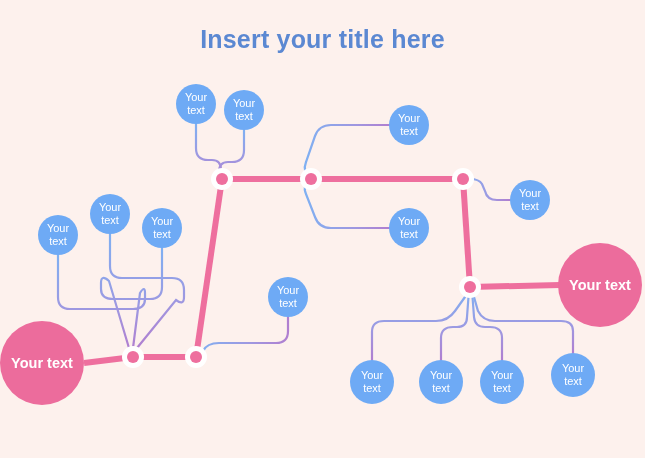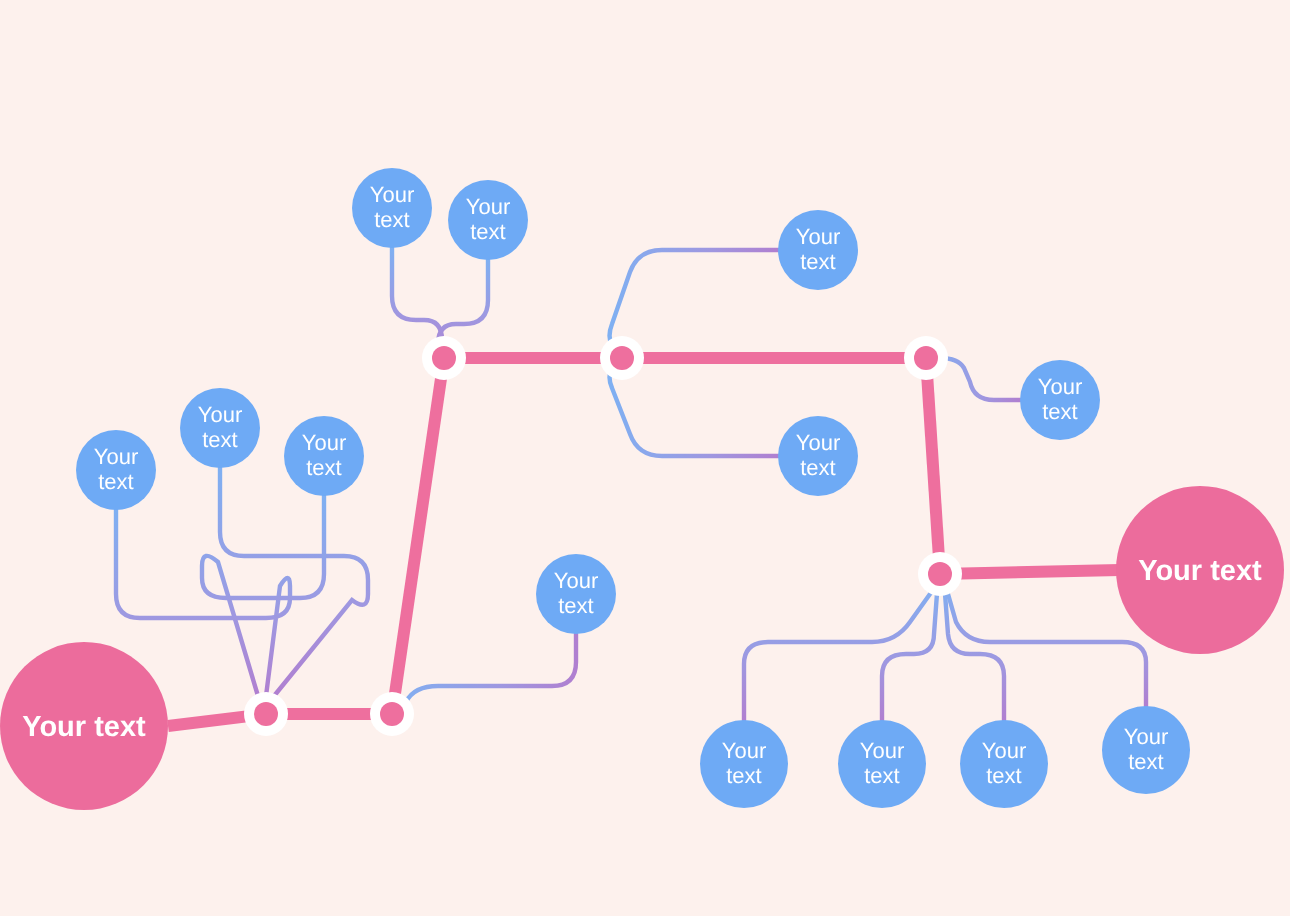--- a/index.html
+++ b/index.html
@@ -61,20 +61,21 @@
   .hub-ring { fill: #ffffff; }
   .hub-dot { fill: #ee6f9e; }
   .trunk { stroke: #ee6f9e; stroke-width: 6; fill: none; stroke-linecap: butt; }
   .branch { fill: none; stroke-width: 2.2; stroke-linecap: round; }
 </style>
 </head>
 <body style="background: rgb(253, 241, 237);">
 
 <div id="canvas-root">
 
+  <div class="diagram-title" style="color: rgb(91, 136, 210);">Insert your title here</div>
 
   <svg class="map-svg" width="645" height="458" viewBox="0 0 645 458">
 
     <defs>
       <linearGradient id="gradPurpleBlueV" x1="0" y1="1" x2="0" y2="0">
         <gradient-stop></gradient-stop>
         <stop offset="0%" stop-color="#b07fd0"></stop>
         <stop offset="55%" stop-color="#9f97e0"></stop>
         <stop offset="100%" stop-color="#7fb0f2"></stop>
       </linearGradient>

